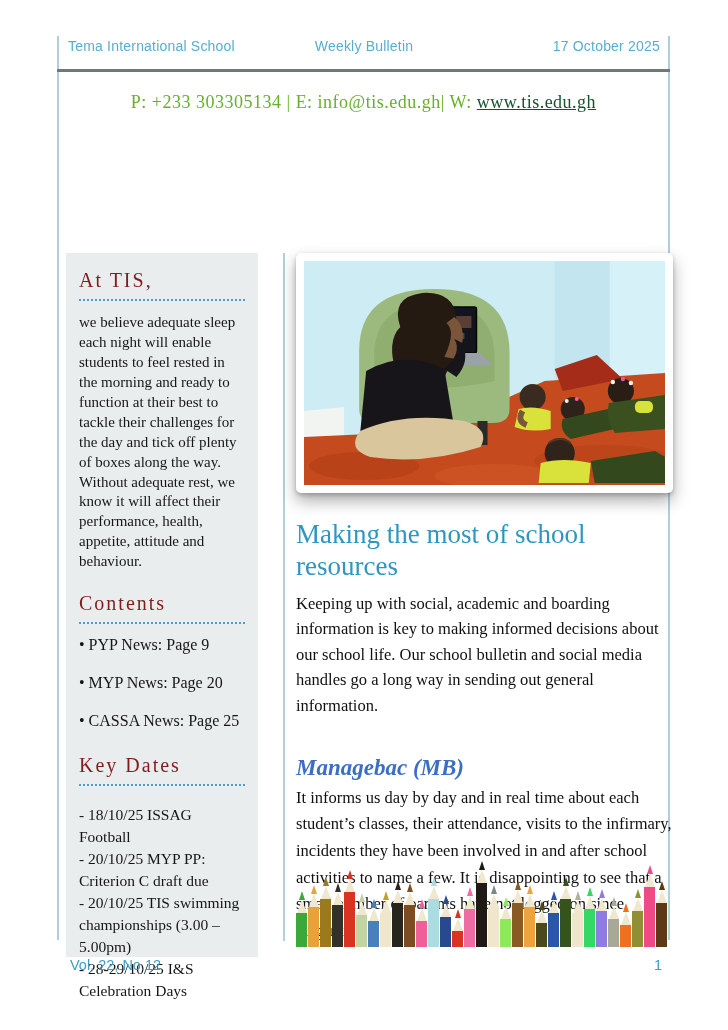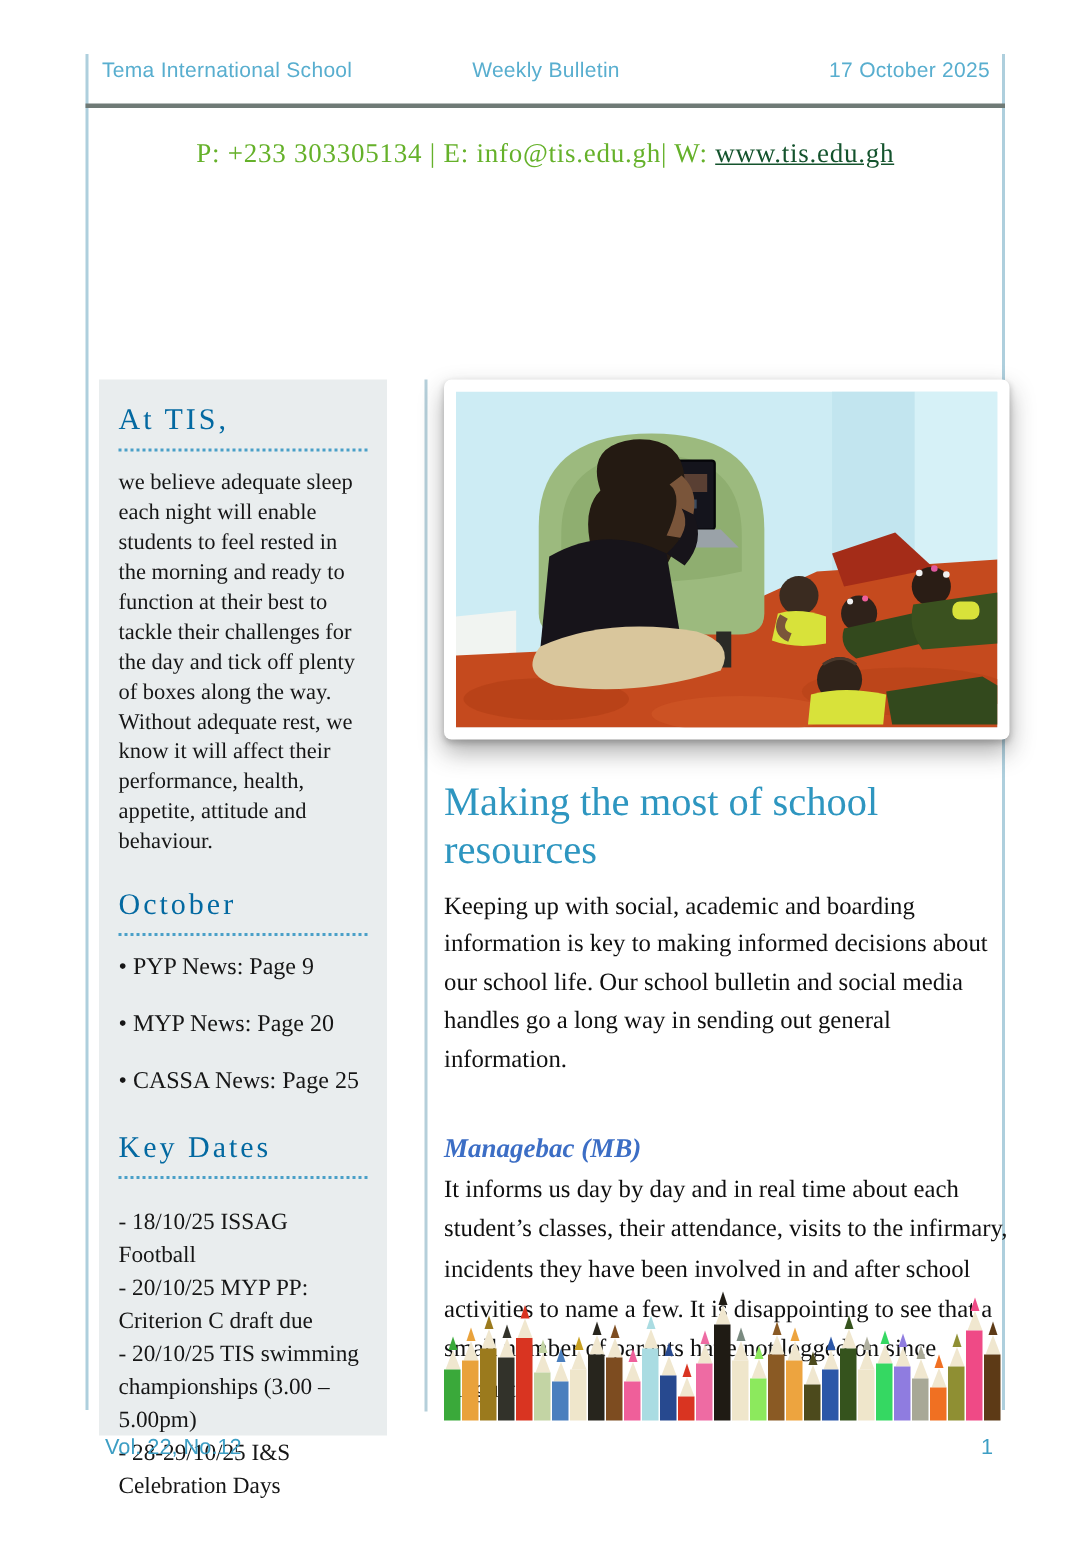--- a/index.html
+++ b/index.html
@@ -18,38 +18,38 @@
   .top-header .r{text-align:right;}
   
   .masthead{position:absolute;left:57px;width:613px;top:76px;text-align:center;}
   .masthead h1{margin:2px 0 0;font-family:"Liberation Serif",serif;font-weight:700;
     font-size:66px;line-height:1.05;color:#65b12a;letter-spacing:7px;word-spacing:26px;}
   .contact{margin-top:16px;font-size:18px;color:#65b12a;letter-spacing:.5px;}
   .contact .link{text-decoration:underline;color:#14532d;cursor:pointer;}
   
   .sidebar{position:absolute;left:66px;top:253px;width:192px;height:704px;background:#e9edee;
     box-sizing:border-box;padding:16px 13px;color:#161616;}
-  .side-heading{margin:0;font-size:20px;font-weight:400;color:#0369a1;letter-spacing:2px;}
+  .side-heading{margin:0;font-size:20px;font-weight:400;color:#7f1d1d;letter-spacing:2px;}
   .dotted{border:0;border-bottom:2px dotted #4aa0c8;margin:7px 0 12px;}
   .intro{margin:0 0 20px;font-size:15px;line-height:1.33;}
   .plain-list{list-style:none;margin:0;padding:0;}
   .contents-list{margin:2px 0 24px;font-size:16px;}
   .contents-list li{margin:0 0 20px;}
   .keydates-list{margin:18px 0 0;font-size:15.5px;line-height:1.42;}
   .keydates-list li{margin:0;}
   
   .divider{position:absolute;left:283px;top:253px;width:2px;height:688px;background:#b5cfda;}
   
   .main{position:absolute;left:296px;top:253px;width:377px;}
   .photo-frame{background:#fff;border-radius:5px;padding:8px;height:224px;box-sizing:content-box;
     box-shadow:0 8px 16px rgba(40,40,40,.38),0 2px 4px rgba(0,0,0,.22);}
   .photo-frame svg{display:block;width:100%;height:100%;}
   .article-title{margin:26px 0 8px;font-size:27px;line-height:1.18;font-weight:400;color:#2e96c0;}
   .article-intro{margin:0;font-size:16.5px;line-height:1.55;color:#101010;}
-  .section-title{margin:36px 0 4px;font-size:18px;font-style:italic;font-weight:600;color:#3c6ec5;}
+  .section-title{margin:36px 0 4px;font-size:23px;font-style:italic;font-weight:600;color:#3c6ec5;}
   .section-text{margin:0;font-size:16.5px;line-height:1.62;color:#101010;}
   
   .pencils{position:absolute;left:296px;top:854px;width:360px;height:93px;display:flex;
     align-items:flex-end;gap:1px;}
   .pencil{display:flex;flex-direction:column;align-items:center;justify-content:flex-end;width:11px;flex:0 0 auto;}
   .pencil .lead{width:0;height:0;border-left:3px solid transparent;border-right:3px solid transparent;}
   .pencil .wood{width:0;height:0;border-left:5.5px solid transparent;border-right:5.5px solid transparent;}
   .pencil .shaft{width:11px;}
   
   .footer{position:absolute;left:70px;width:592px;top:957px;display:flex;justify-content:space-between;
@@ -75,21 +75,21 @@
       <span>P: +233 303305134 | E: info@tis.edu.gh| W:</span>
       <span class="link">www.tis.edu.gh</span>
     </div>
   </div>
 
   <div class="sidebar">
     <h2 class="side-heading">At TIS,</h2>
     <hr class="dotted">
     <p class="intro">we believe adequate sleep each night will enable students to feel rested in the morning and ready to function at their best to tackle their challenges for the day and tick off plenty of boxes along the way. Without adequate rest, we know it will affect their performance, health, appetite, attitude and behaviour.</p>
 
-    <h2 class="side-heading">October</h2>
+    <h2 class="side-heading">Contents</h2>
     <hr class="dotted">
     <ul class="plain-list contents-list">
         <li>• PYP News: Page 9</li>
         <li>• MYP News: Page 20</li>
         <li>• CASSA News: Page 25</li>
       </ul>
 
     <h2 class="side-heading">Key Dates</h2>
     <hr class="dotted">
     <ul class="plain-list keydates-list">

